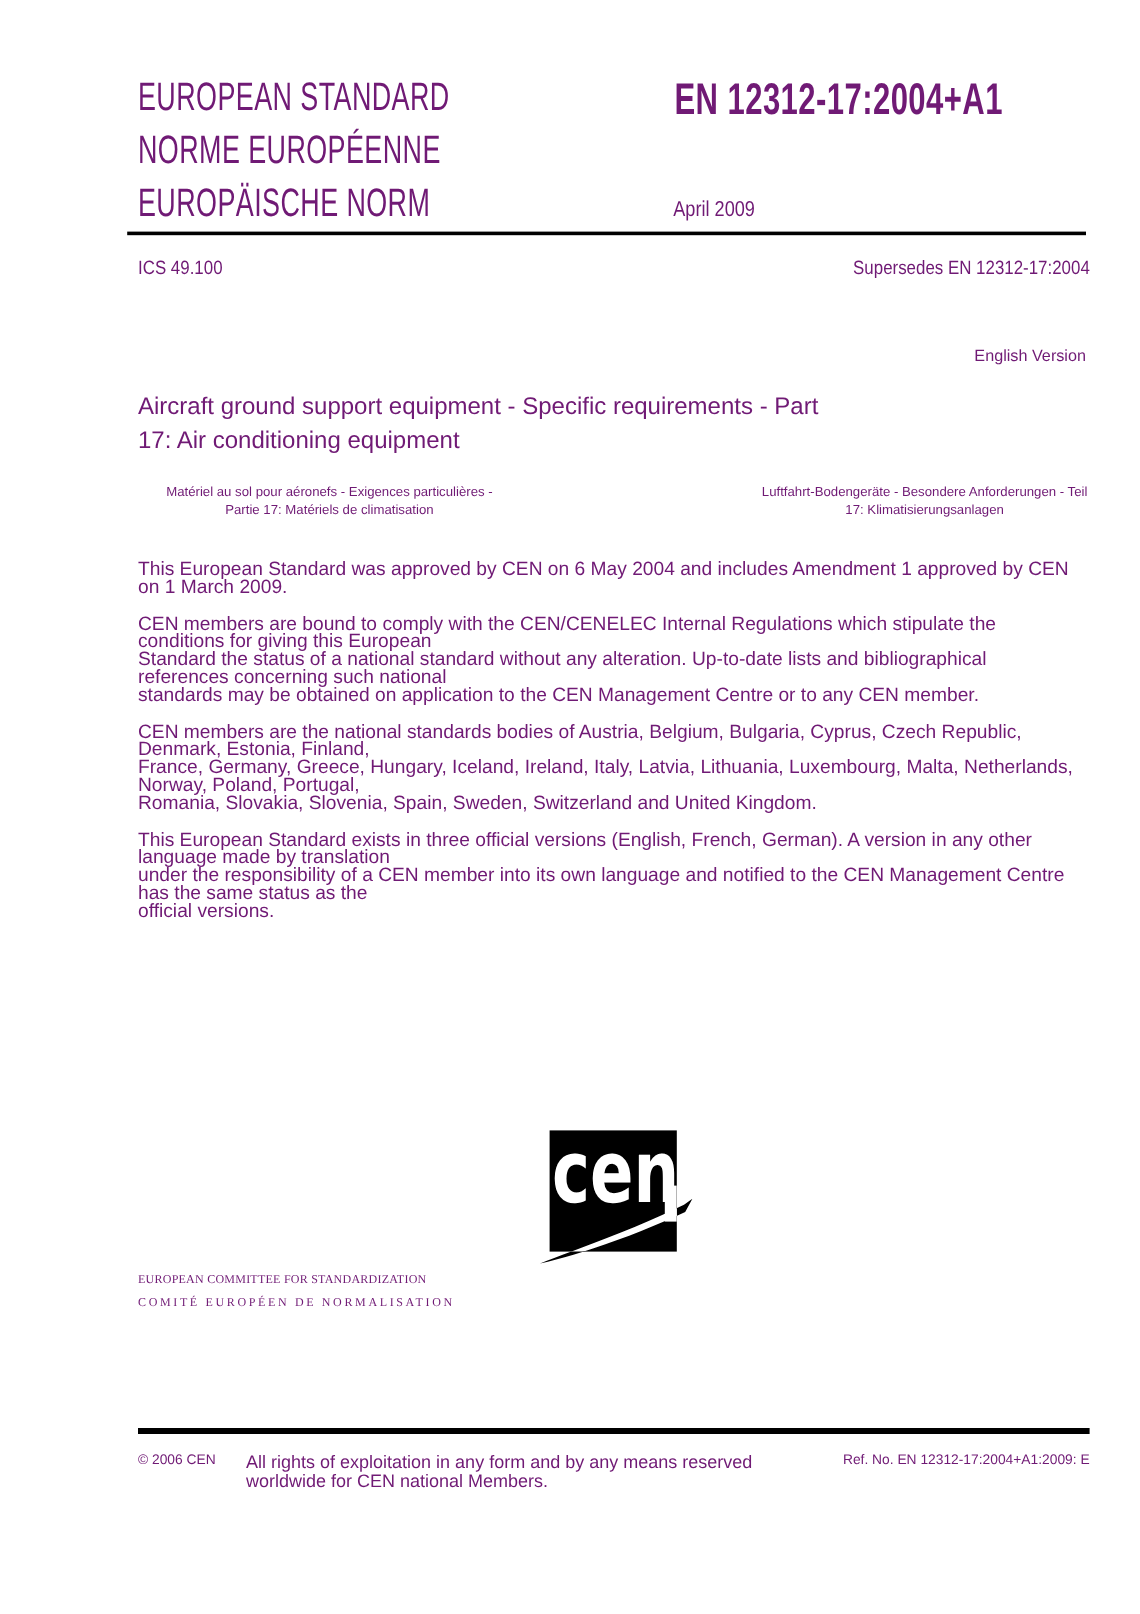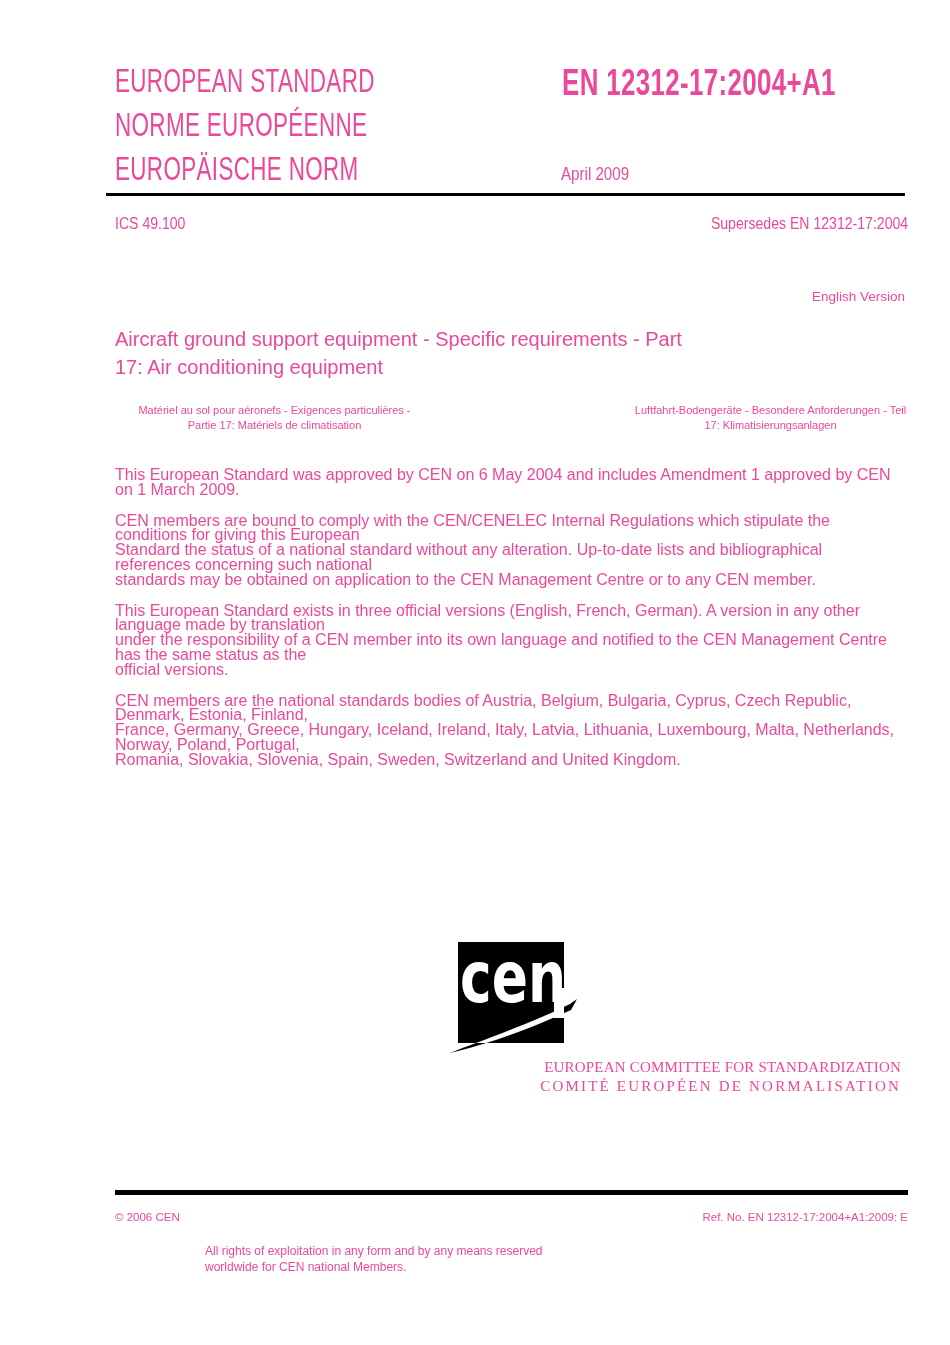--- a/index.html
+++ b/index.html
@@ -2,21 +2,21 @@
 <html><head>
 <meta charset="utf-8">
 <style>
   html,body{margin:0;padding:0;background:#e8e8e8;}
   .page{
     position:relative;
     width:950px;height:1345px;
     background:#ffffff;
     margin:0 auto;
     font-family:"Liberation Sans", sans-serif;
-    color:#ec4899;
+    color:#701a75;
     overflow:hidden;
   }
   .prelines{white-space:pre-line;}
 
   
   .org-titles{
     position:absolute;left:115px;top:59px;
     font-size:33px;line-height:44px;letter-spacing:0.5px;
     transform:scaleX(0.68);transform-origin:left top;
     white-space:pre-line;
@@ -66,41 +66,41 @@
   .body-text{
     position:absolute;left:115px;top:468px;width:782px;
     font-size:16px;line-height:14.8px;
   }
   .body-text p{margin:0 0 16px 0;}
 
   
   .cen-logo{position:absolute;left:440px;top:938px;width:140px;height:120px;}
   .committee{
     position:absolute;left:115px;top:1058px;width:786px;
-    text-align:right;
+    text-align:left;
     font-family:"Liberation Serif", serif;
-    font-size:15px;line-height:18.5px;
+    font-size:10px;line-height:18.5px;
   }
   .committee .l1{letter-spacing:0.2px;}
   .committee .l2{letter-spacing:2.2px;}
   .committee .l3{letter-spacing:2.0px;}
 
   .mgmt-centre{
     position:absolute;left:115px;top:1150px;width:790px;
     text-align:center;font-size:11.5px;font-weight:bold;
     white-space:pre;
   }
 
   
   .rule-bottom{
     position:absolute;left:115px;top:1190px;width:793px;height:5px;
     background:#000;
   }
   .copyright{position:absolute;left:115px;top:1211px;font-size:11.5px;}
-  .rights{position:absolute;left:205px;top:1211px;font-size:12px;line-height:15.5px;margin-top:33px;}
+  .rights{position:absolute;left:205px;top:1211px;font-size:15px;line-height:15.5px;}
   .refno{position:absolute;right:42px;top:1211px;font-size:11.5px;white-space:nowrap;}
 </style>
 </head>
 <body>
 
 <div class="page">
 
   <div class="org-titles prelines">EUROPEAN STANDARD
 NORME EUROPÉENNE
 EUROPÄISCHE NORM</div>
@@ -124,26 +124,26 @@
 Partie 17: Matériels de climatisation</div>
 
   <div class="subtitle de prelines">Luftfahrt-Bodengeräte - Besondere Anforderungen - Teil
 17: Klimatisierungsanlagen</div>
 
   <div class="body-text">
     <p class="prelines">This European Standard was approved by CEN on 6 May 2004 and includes Amendment 1 approved by CEN on 1 March 2009.</p>
     <p class="prelines">CEN members are bound to comply with the CEN/CENELEC Internal Regulations which stipulate the conditions for giving this European
 Standard the status of a national standard without any alteration. Up-to-date lists and bibliographical references concerning such national
 standards may be obtained on application to the CEN Management Centre or to any CEN member.</p>
+    <p class="prelines">CEN members are the national standards bodies of Austria, Belgium, Bulgaria, Cyprus, Czech Republic, Denmark, Estonia, Finland,
+France, Germany, Greece, Hungary, Iceland, Ireland, Italy, Latvia, Lithuania, Luxembourg, Malta, Netherlands, Norway, Poland, Portugal,
+Romania, Slovakia, Slovenia, Spain, Sweden, Switzerland and United Kingdom.</p>
     <p class="prelines">This European Standard exists in three official versions (English, French, German). A version in any other language made by translation
 under the responsibility of a CEN member into its own language and notified to the CEN Management Centre has the same status as the
 official versions.</p>
-    <p class="prelines">CEN members are the national standards bodies of Austria, Belgium, Bulgaria, Cyprus, Czech Republic, Denmark, Estonia, Finland,
-France, Germany, Greece, Hungary, Iceland, Ireland, Italy, Latvia, Lithuania, Luxembourg, Malta, Netherlands, Norway, Poland, Portugal,
-Romania, Slovakia, Slovenia, Spain, Sweden, Switzerland and United Kingdom.</p>
   </div>
 
   <svg class="cen-logo" viewBox="0 0 140 120" xmlns="http://www.w3.org/2000/svg" aria-hidden="true">
     <defs>
       <clipPath id="sq">
           <rect x="18" y="4" width="106" height="101"></rect>
         </clipPath>
     </defs>
 
     <path d="M 10 115 C 40 103, 85 88, 130 66 L 137 61 L 131 72 C 90 91, 45 107, 10 115 Z" fill="#000"></path>

